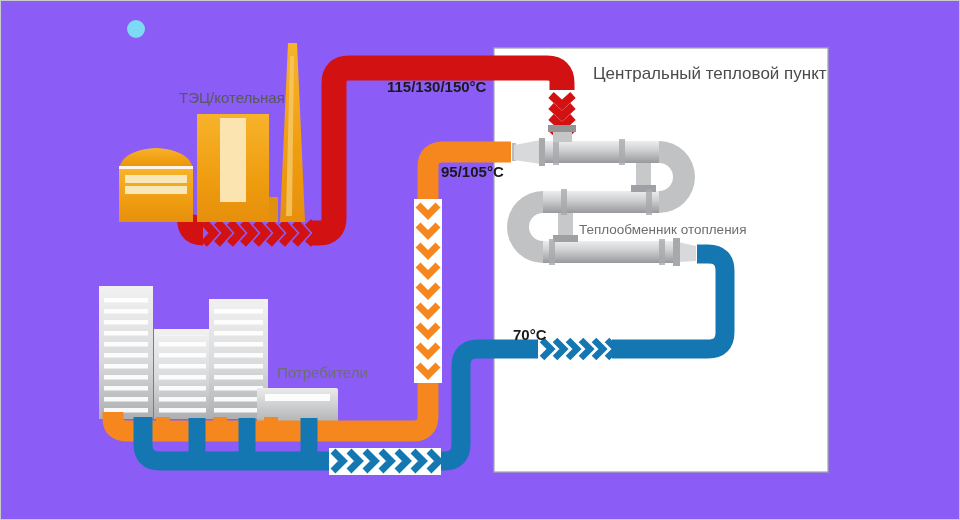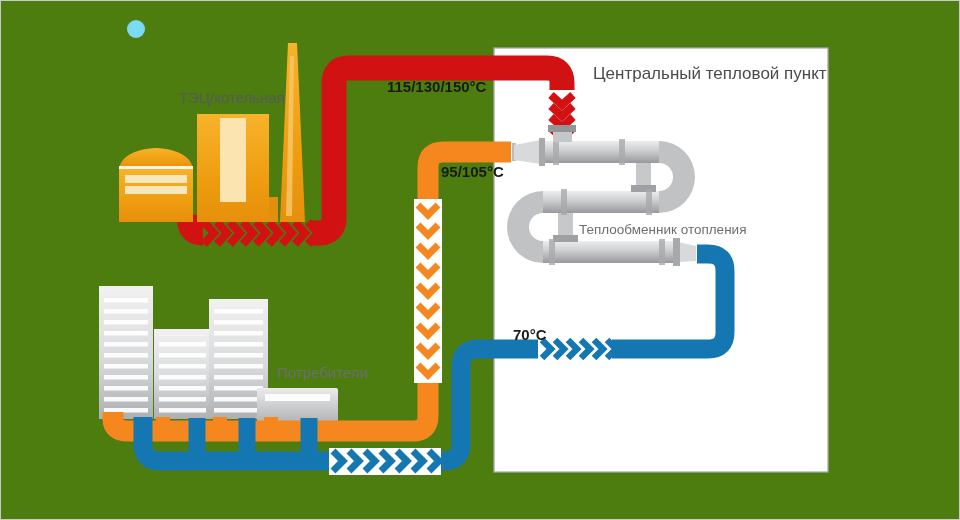--- a/index.html
+++ b/index.html
@@ -1,19 +1,19 @@
 <!DOCTYPE html>
 <html><head>
 <meta charset="utf-8">
 <style>
   html,body{margin:0;padding:0;background:#fff;}
   .stage{
     width:958px;height:518px;
     border:1px solid #c9cacc;
-    background:#4d7c0f;
+    background:#8b5cf6;
     position:relative;
     font-family:"Liberation Sans", sans-serif;
     overflow:hidden;
   }
   svg{display:block;}
   text{font-family:"Liberation Sans", sans-serif;}
   .lbl-gray{fill:#6d6e71;}
   .lbl-dark{fill:#58595b;}
   .lbl-temp{fill:#1a1a1a;font-weight:bold;}
 </style>

